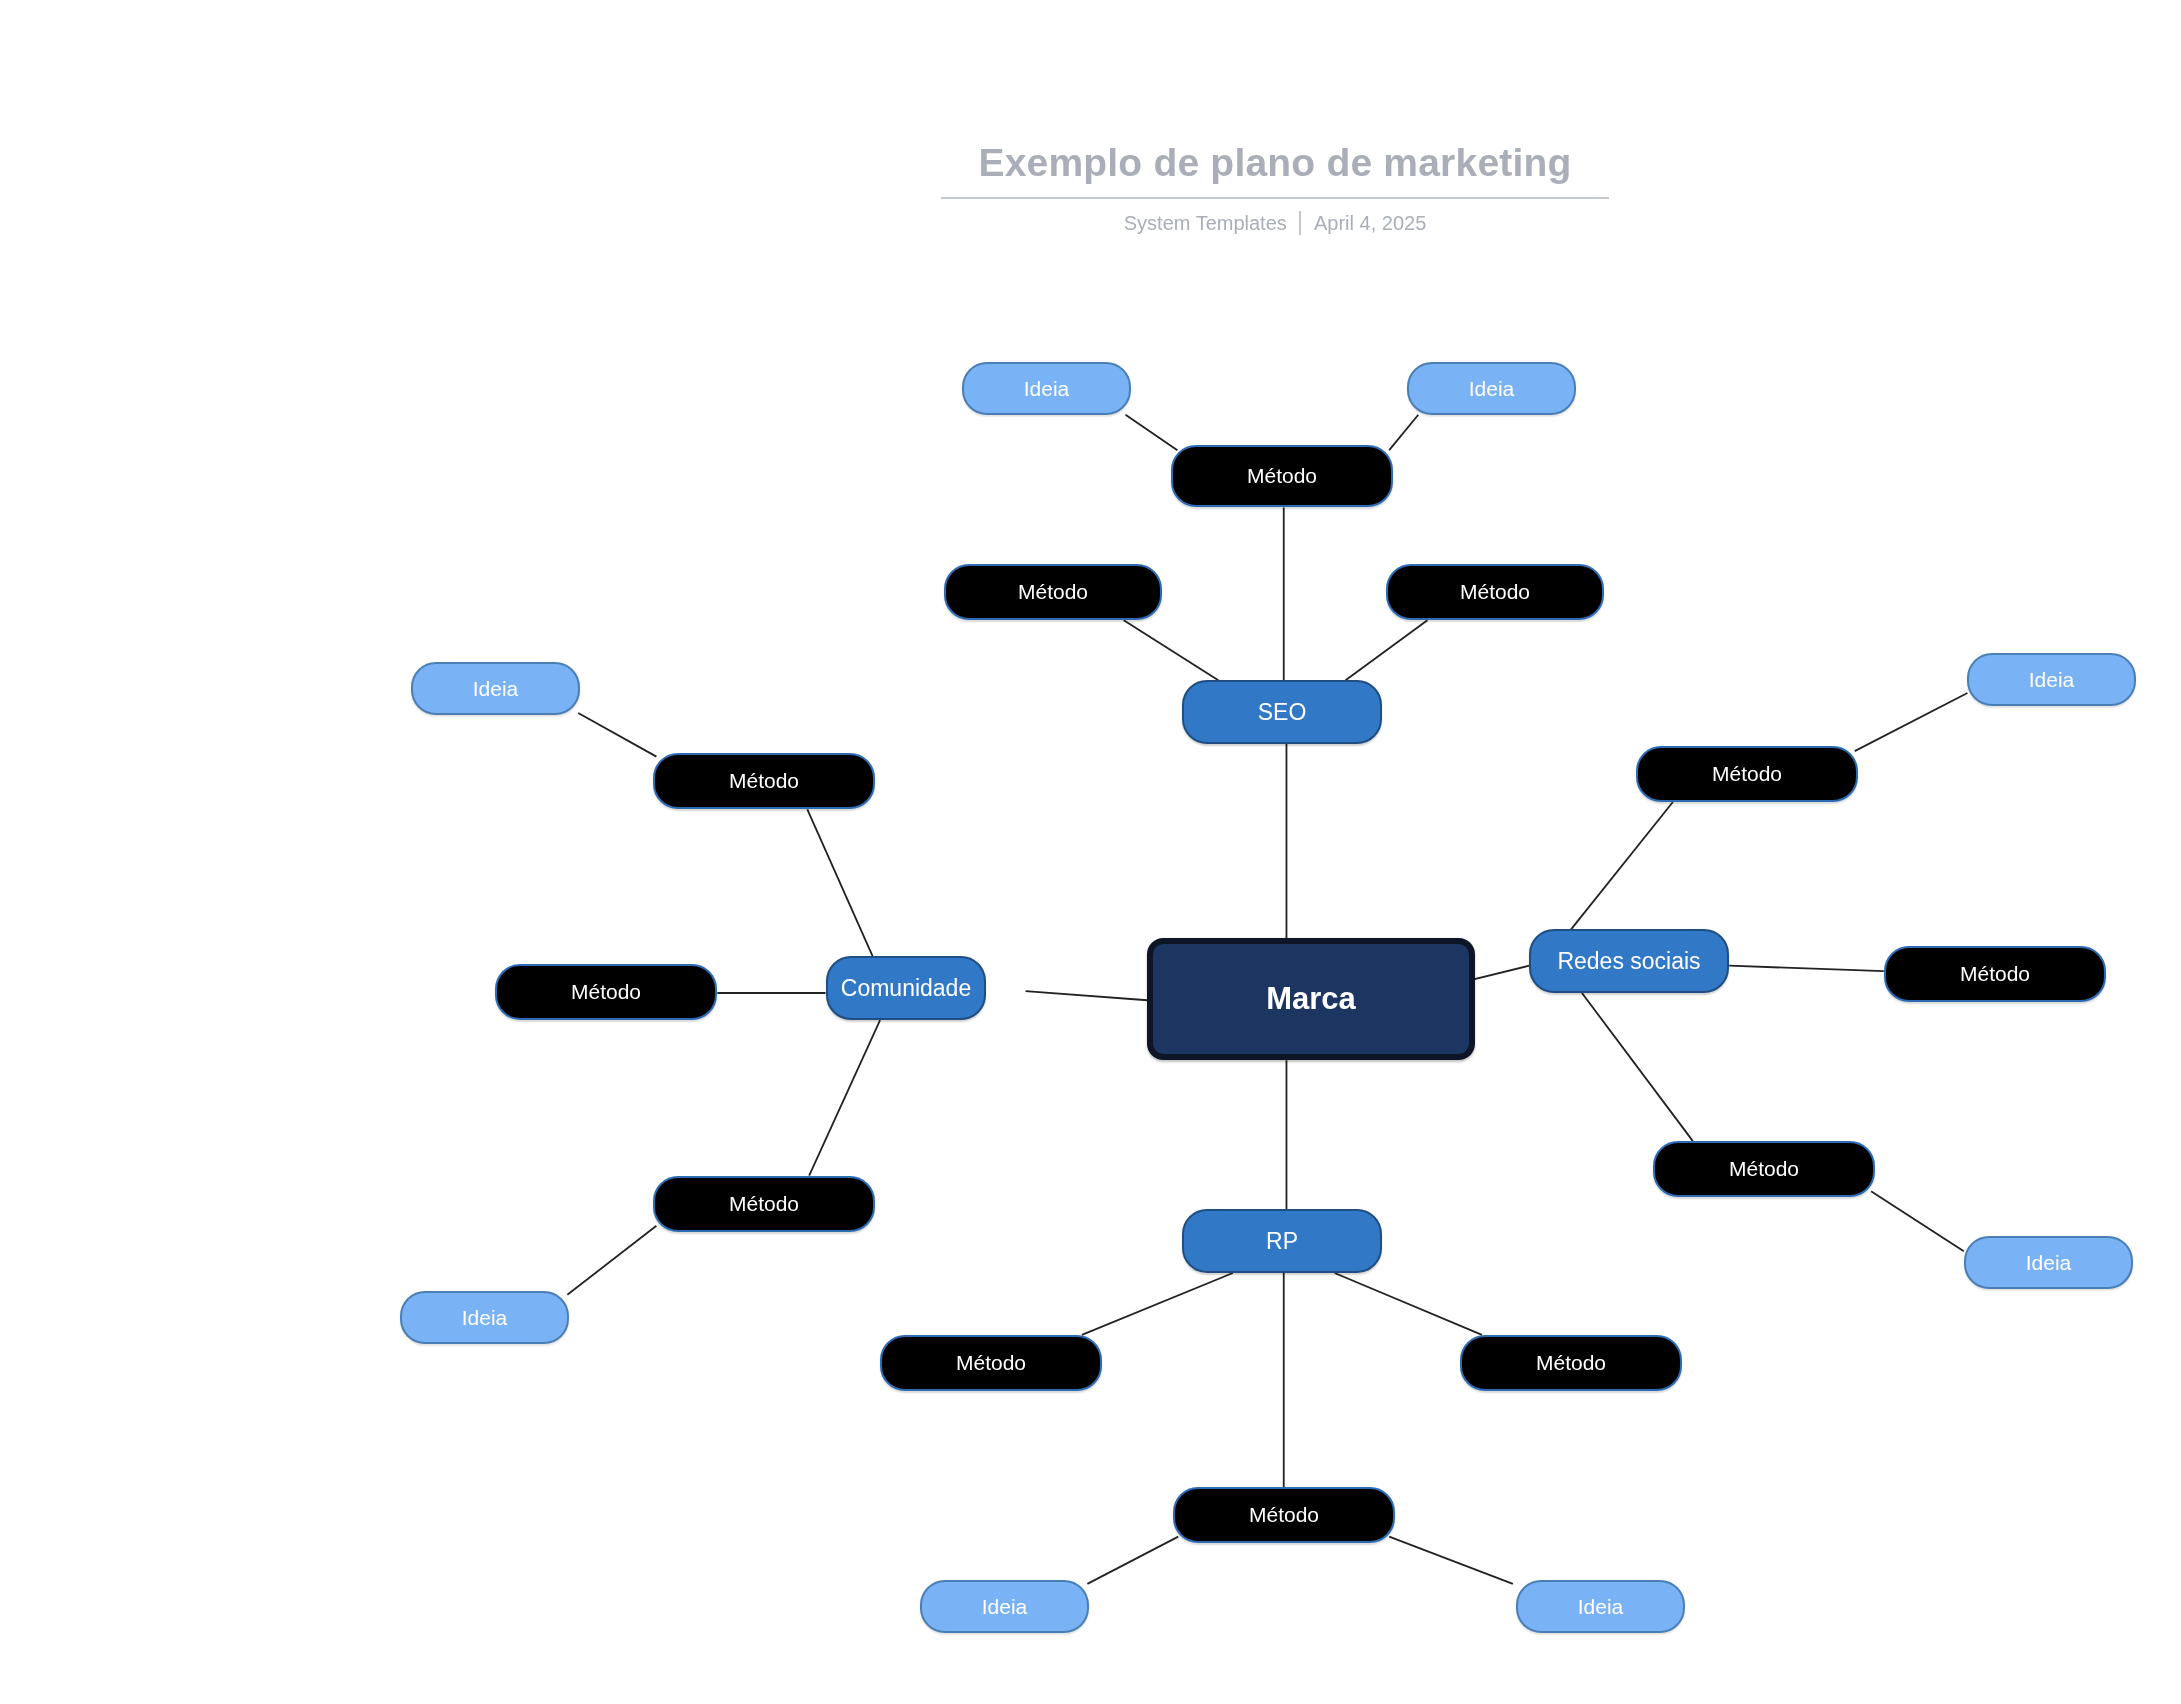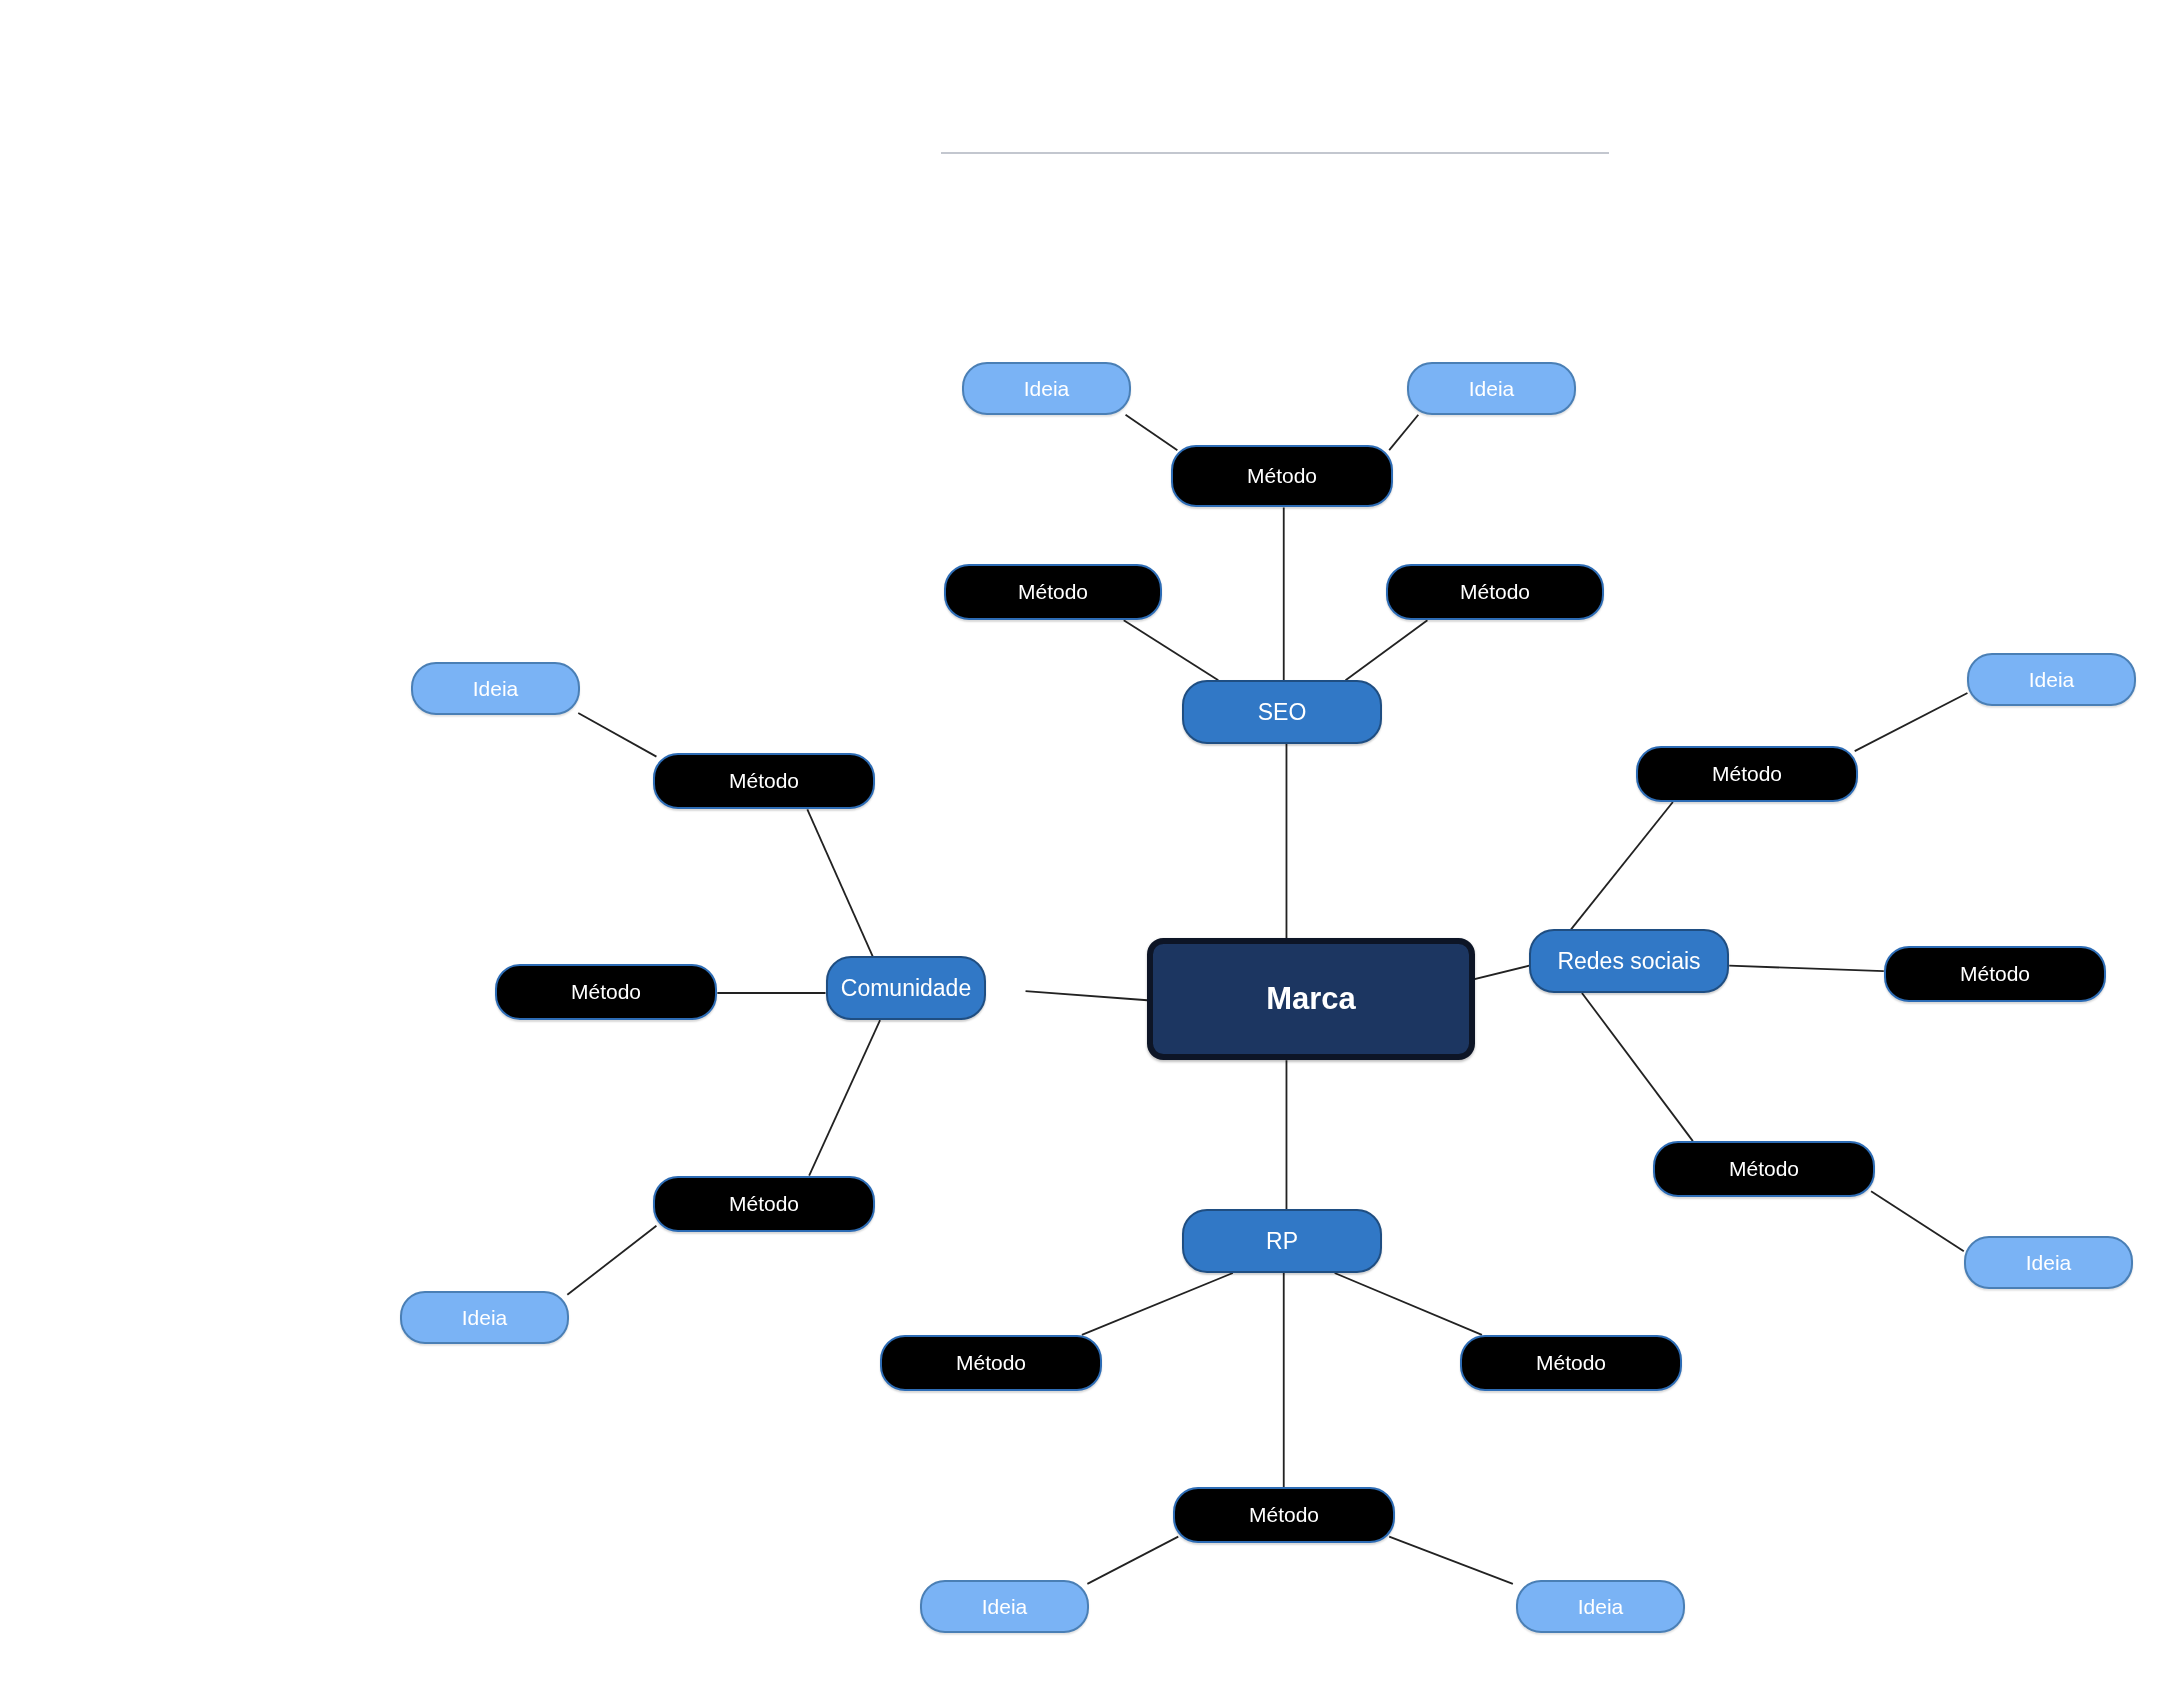--- a/index.html
+++ b/index.html
@@ -116,21 +116,27 @@
     border: 2.7px solid #4a7fb5;
     font-size: 21px;
     box-shadow: 0 1.8px 1.8px rgba(0,0,0,0.12);
   }
 </style>
 </head>
 <body>
 
 <div id="header">
   <div id="title-block">
+    <div id="doc-title">Exemplo de plano de marketing</div>
     <div id="title-rule"></div>
+    <div id="subtitle">
+      <span>System Templates</span>
+      <span class="sep"></span>
+      <span>April 4, 2025</span>
+    </div>
   </div>
 </div>
 
 <div id="canvas">
   <svg id="edges" viewBox="0 0 2400 1875" xmlns="http://www.w3.org/2000/svg">
       <line x1="1415" y1="1032" x2="1415" y2="818" stroke="#222222" stroke-width="2"></line>
       <line x1="1415" y1="1166" x2="1415" y2="1330" stroke="#222222" stroke-width="2"></line>
       <line x1="1568" y1="1090" x2="1682" y2="1062" stroke="#222222" stroke-width="2"></line>
       <line x1="1262" y1="1100" x2="1128" y2="1090" stroke="#222222" stroke-width="2"></line>
       <line x1="1340" y1="748" x2="1236" y2="682" stroke="#222222" stroke-width="2"></line>

